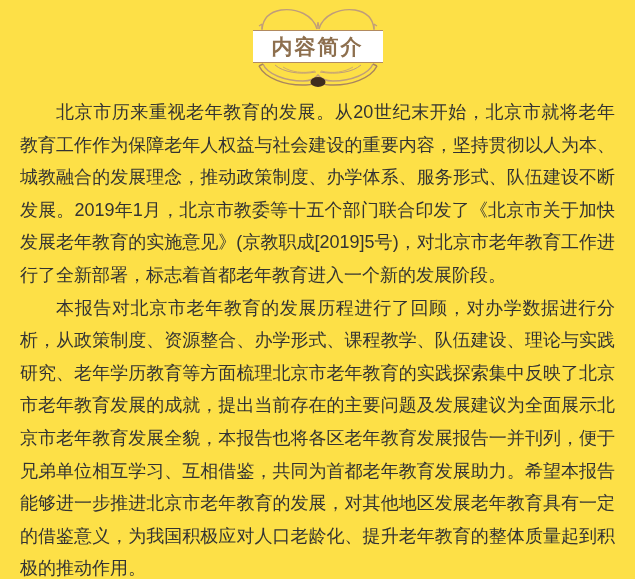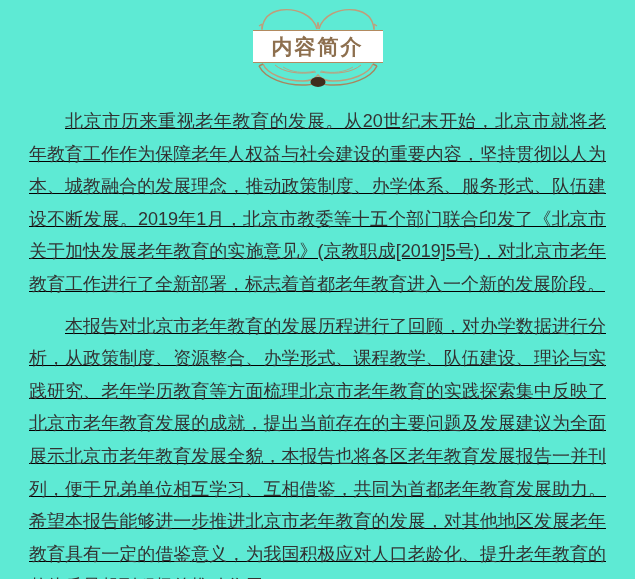--- a/index.html
+++ b/index.html
@@ -5,23 +5,22 @@
   html, body {
     margin: 0;
     padding: 0;
     background: #ffffff;
     font-family: "Liberation Sans", sans-serif;
   }
   .page {
     position: relative;
     width: 635px;
     height: 579px;
-    background: #5eead4;
+    background: #fde047;
     overflow: hidden;
-    text-decoration: underline;
   }
 
   
   .book-header {
     position: relative;
     width: 130px;
     height: 86px;
     margin: 4px auto 0 auto;
   }
   .book-header svg {
@@ -58,21 +57,21 @@
   .content {
     margin: 0 20px;
     padding-top: 6px;
     color: #333333;
     font-size: 18px;
     line-height: 32.6px;
     text-align: justify;
     letter-spacing: 0px;
   }
   .content p {
-    margin: 9px;
+    margin: 0;
     text-indent: 2em;
   }
 </style>
 </head>
 <body>
 
 <div class="page">
 
   <div class="book-header">
     <span>

